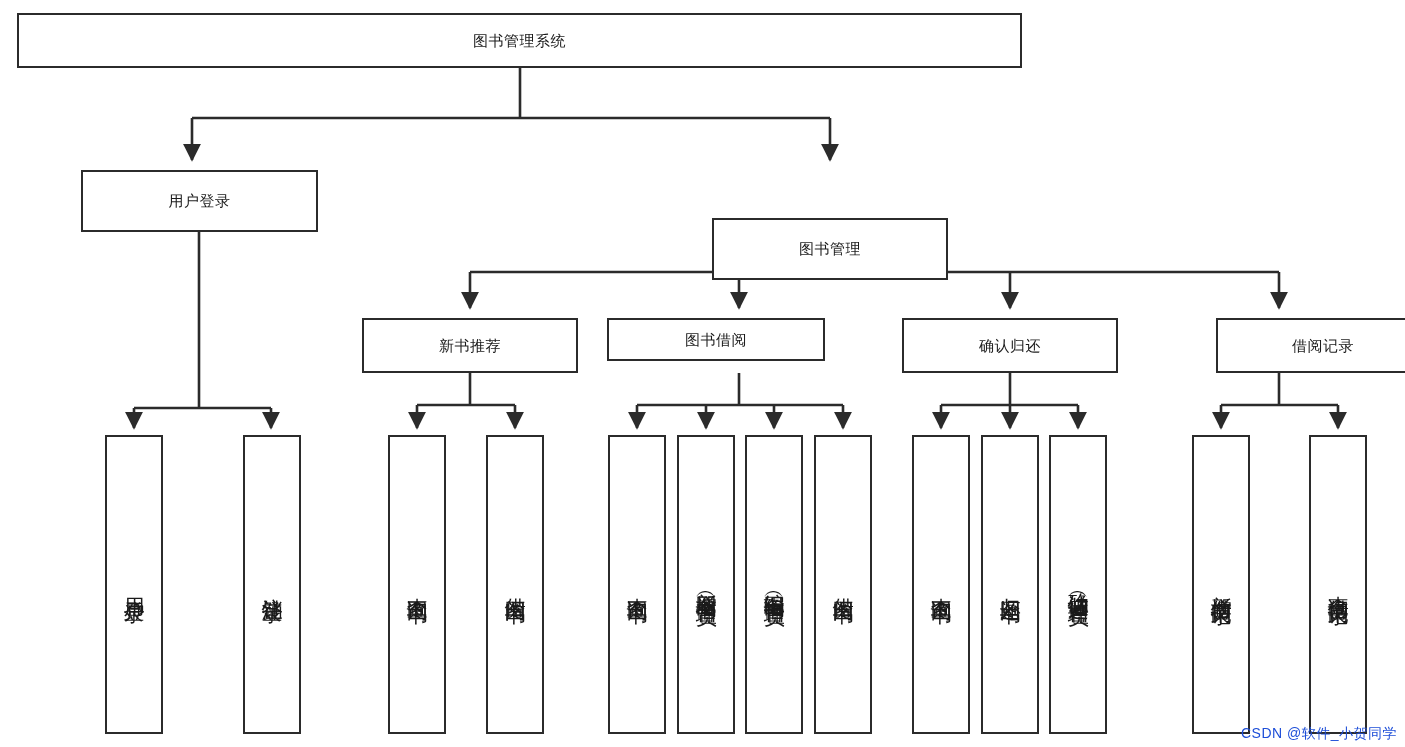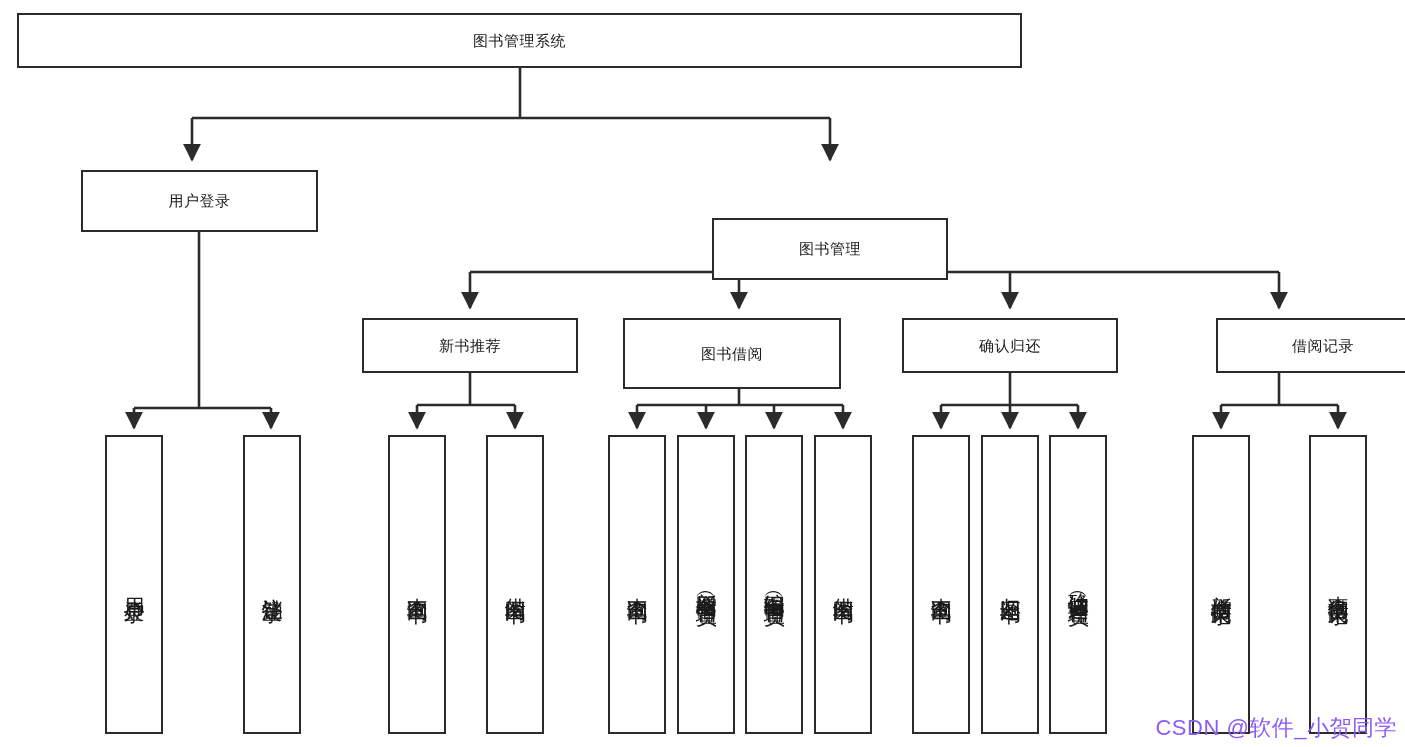--- a/index.html
+++ b/index.html
@@ -48,22 +48,22 @@
     font-size: 21px;
     line-height: 1.25;
     letter-spacing: 2px;
     padding: 4px 0;
     white-space: nowrap;
   }
   #watermark {
     position: absolute;
     right: 8px;
     bottom: 4px;
-    font-size: 22px;
-    color: #8b5cf6;
+    font-size: 14px;
+    color: #1d4ed8;
     letter-spacing: 0.5px;
     white-space: nowrap;
     user-select: none;
   }
 </style>
 </head>
 <body>
 
 <div id="diagram-root">
 
@@ -124,21 +124,21 @@
   <div class="node node-h" style="left:81px; top:170px; width:237px; height:62px;">
     <span>用户登录</span>
   </div>
   <div class="node node-h" style="left:712px; top:170px; width:236px; height:62px;margin-top:48px;">
     <span>图书管理</span>
   </div>
 
   <div class="node node-h" style="left:362px; top:318px; width:216px; height:55px;">
     <span>新书推荐</span>
   </div>
-  <div class="node node-h" style="left:623px; top:318px; width:218px; height:71px;">
+  <div class="node node-h" style="left:607px; top:318px; width:218px; height:43px;">
     <span>图书借阅</span>
   </div>
   <div class="node node-h" style="left:902px; top:318px; width:216px; height:55px;">
     <span>确认归还</span>
   </div>
   <div class="node node-h" style="left:1216px; top:318px; width:214px; height:55px;">
     <span>借阅记录</span>
   </div>
 
   <div class="node node-v" style="left:105px; top:435px; width:58px; height:299px;">

